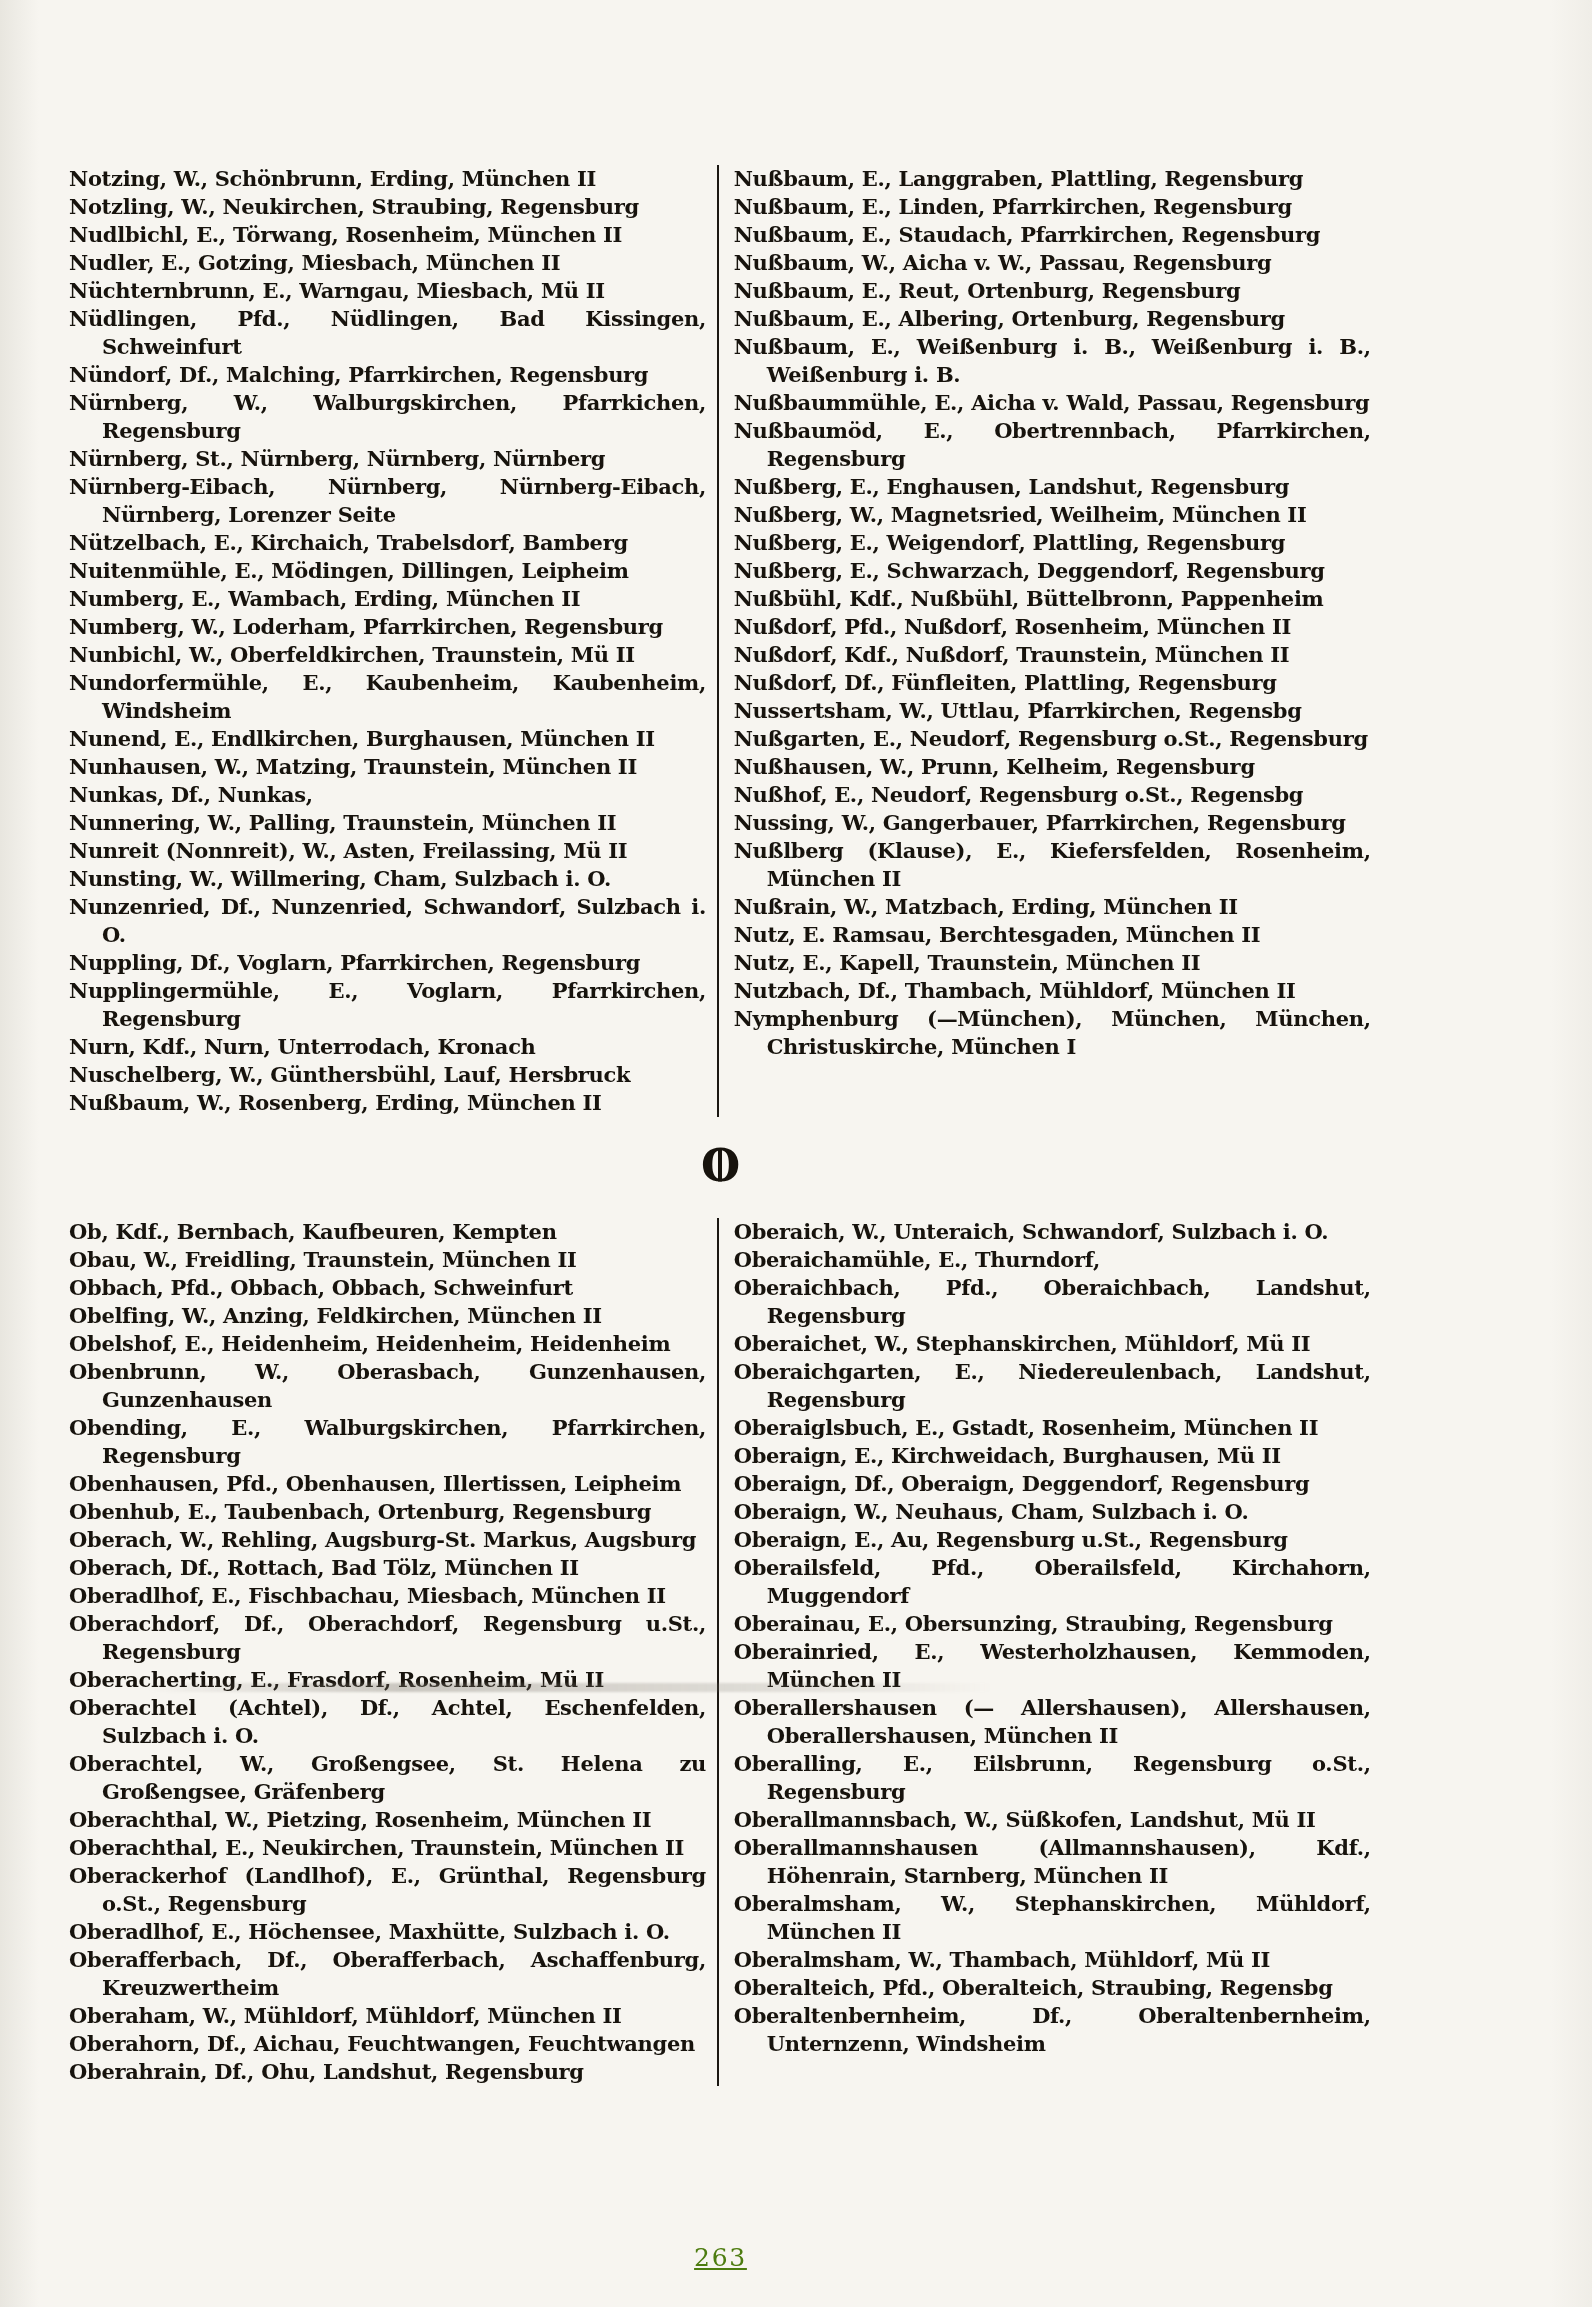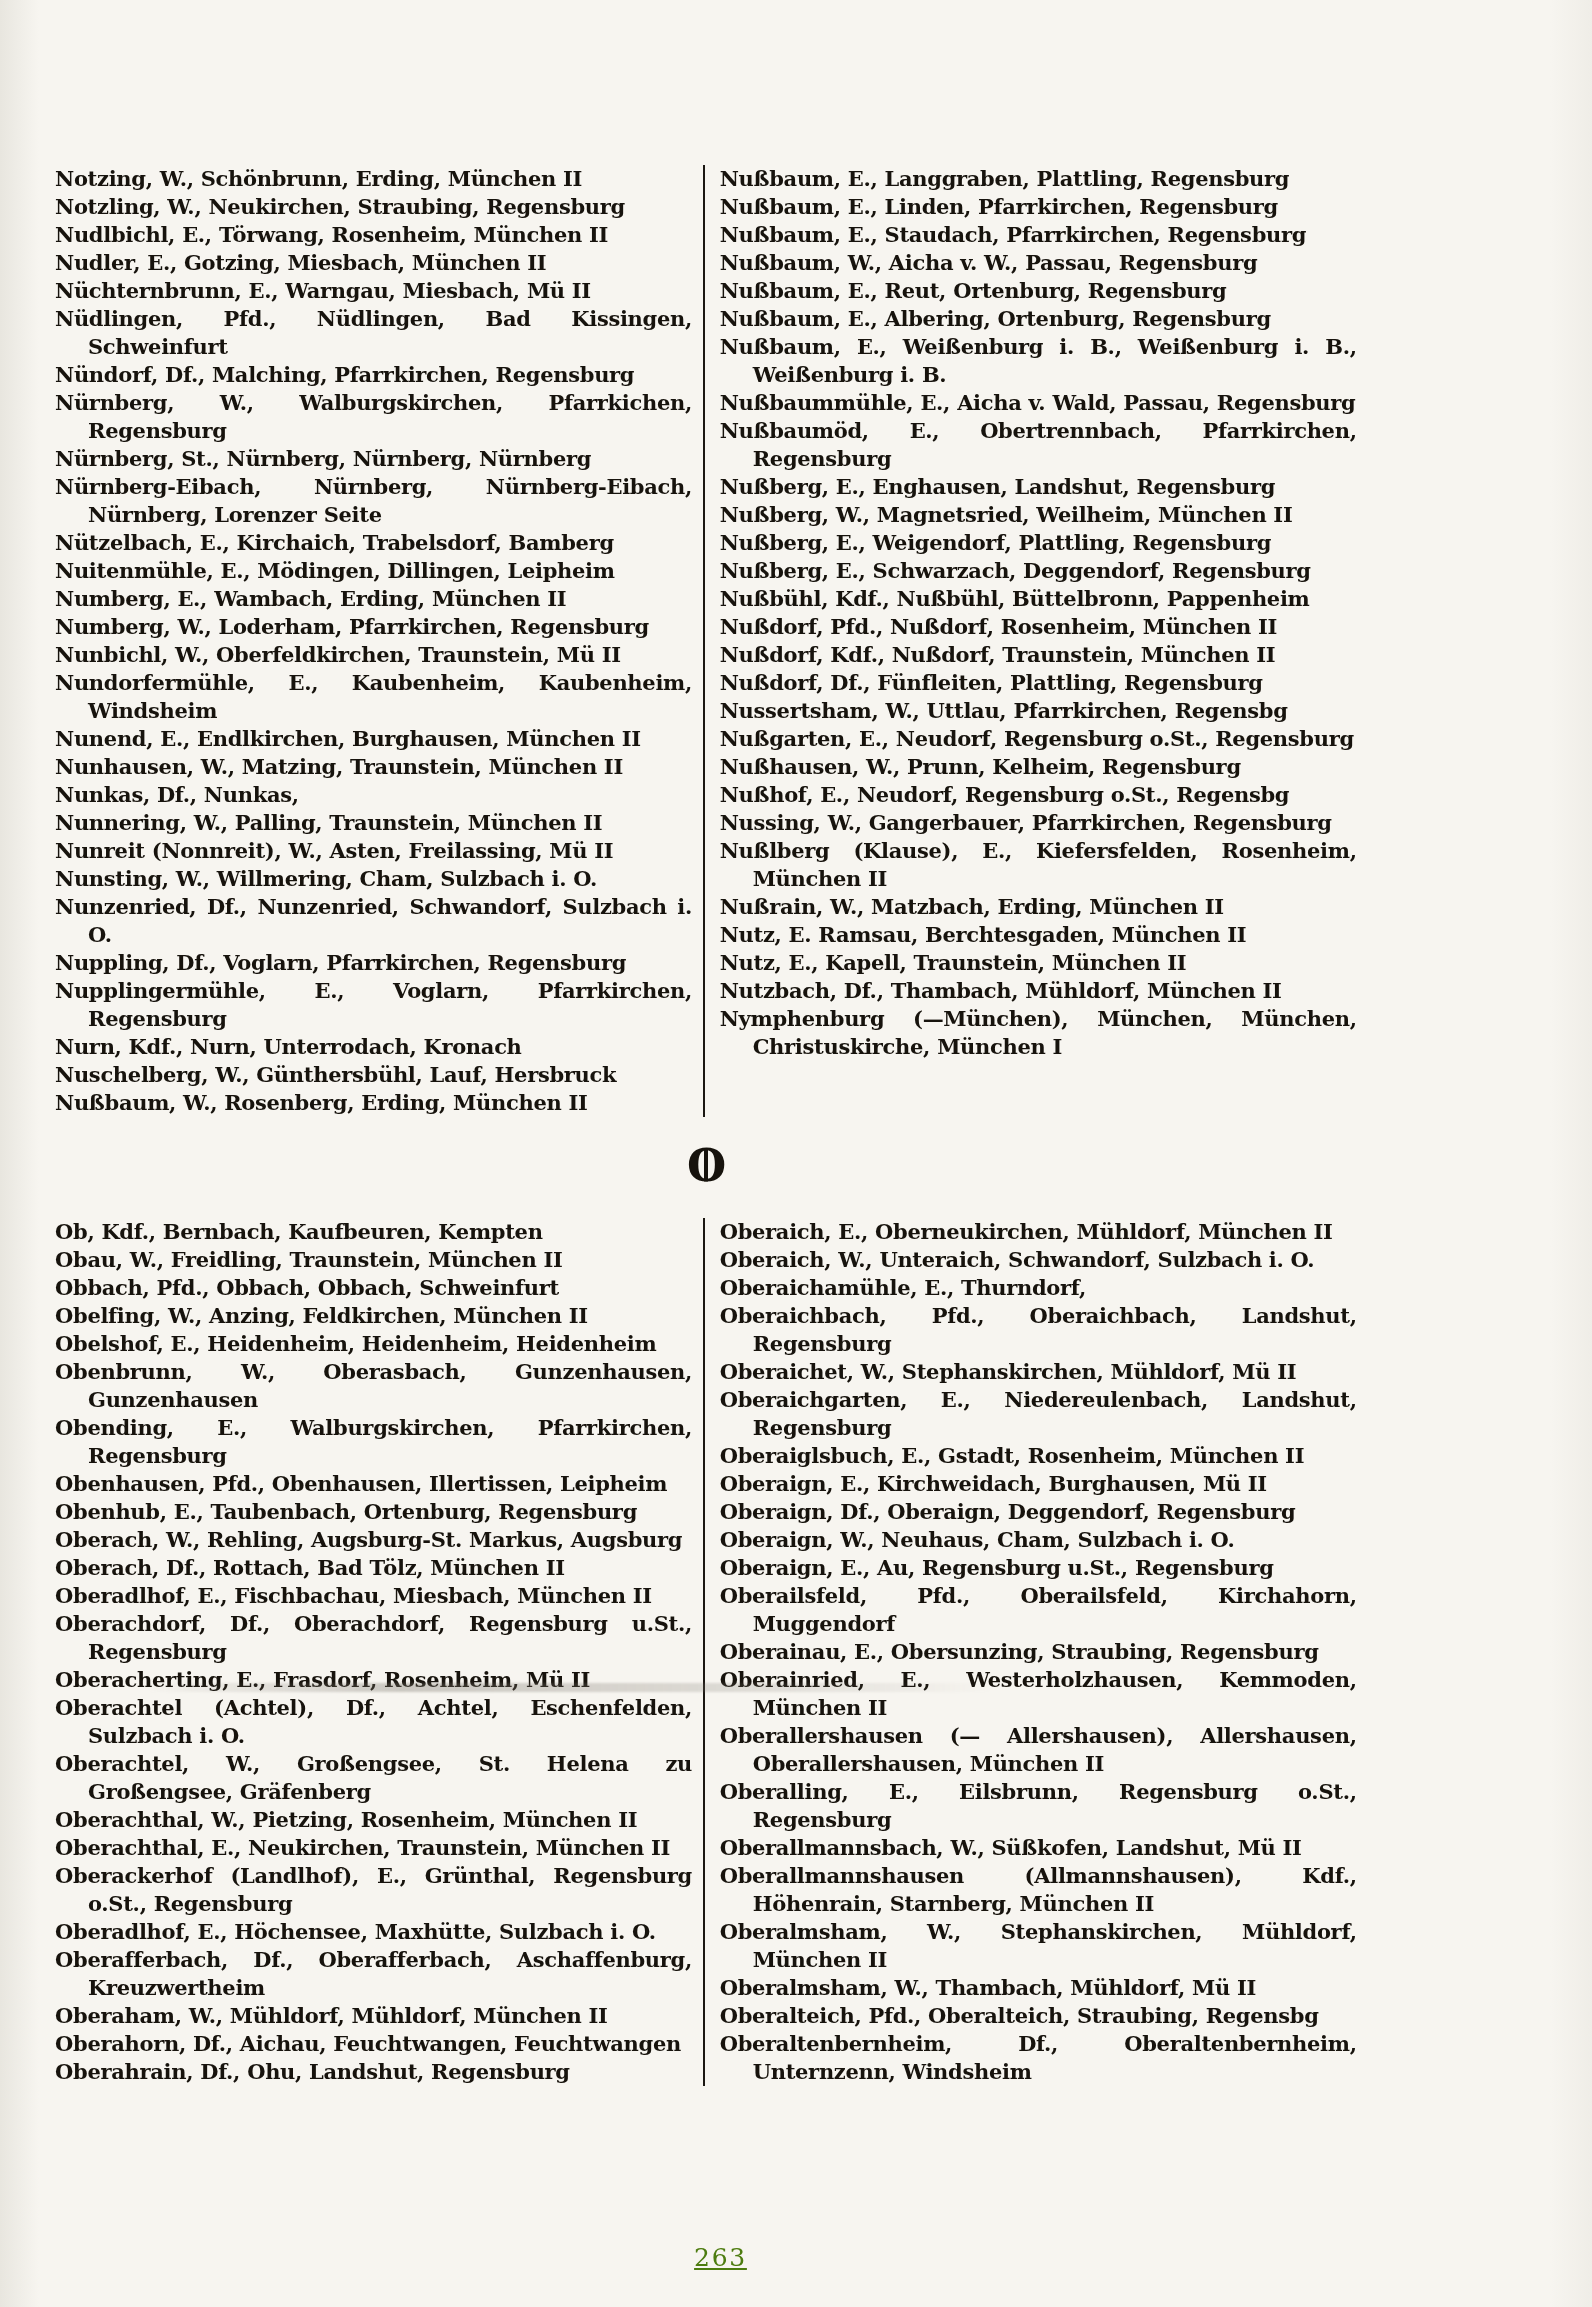--- a/index.html
+++ b/index.html
@@ -14,21 +14,21 @@
     font-family: "DejaVu Serif", "Liberation Serif", serif;
     color: #17130d;
     overflow: hidden;
     position: relative;
   }
   .page {
     position: relative;
     width: 1593px;
     height: 1693px;
     box-sizing: border-box;
-    padding: 165px 0 0 55px;
+    padding: 165px 0 0 69px;
   }
   .entries-section {
     display: flex;
     align-items: stretch;
   }
   .column {
     width: 637px;
   }
   .column-divider {
     width: 1.7px;
@@ -192,21 +192,20 @@
         <p class="entry">Oberachthal, E., Neukirchen, Traunstein, München II</p>
         <p class="entry">Oberackerhof (Landlhof), E., Grünthal, Regensburg o.St., Regensburg</p>
         <p class="entry">Oberadlhof, E., Höchensee, Maxhütte, Sulzbach i. O.</p>
         <p class="entry">Oberafferbach, Df., Oberafferbach, Aschaffenburg, Kreuzwertheim</p>
         <p class="entry">Oberaham, W., Mühldorf, Mühldorf, München II</p>
         <p class="entry">Oberahorn, Df., Aichau, Feuchtwangen, Feuchtwangen</p>
         <p class="entry">Oberahrain, Df., Ohu, Landshut, Regensburg</p>
       </div>
     <div class="column-divider"></div>
     <div class="column">
-        <p class="entry">Oberaich, E., Oberneukirchen, Mühldorf, München II</p>
         <p class="entry">Oberaich, W., Unteraich, Schwandorf, Sulzbach i. O.</p>
         <p class="entry">Oberaichamühle, E., Thurndorf,</p>
         <p class="entry">Oberaichbach, Pfd., Oberaichbach, Landshut, Regensburg</p>
         <p class="entry">Oberaichet, W., Stephanskirchen, Mühldorf, Mü II</p>
         <p class="entry">Oberaichgarten, E., Niedereulenbach, Landshut, Regensburg</p>
         <p class="entry">Oberaiglsbuch, E., Gstadt, Rosenheim, München II</p>
         <p class="entry">Oberaign, E., Kirchweidach, Burghausen, Mü II</p>
         <p class="entry">Oberaign, Df., Oberaign, Deggendorf, Regensburg</p>
         <p class="entry">Oberaign, W., Neuhaus, Cham, Sulzbach i. O.</p>
         <p class="entry">Oberaign, E., Au, Regensburg u.St., Regensburg</p>

